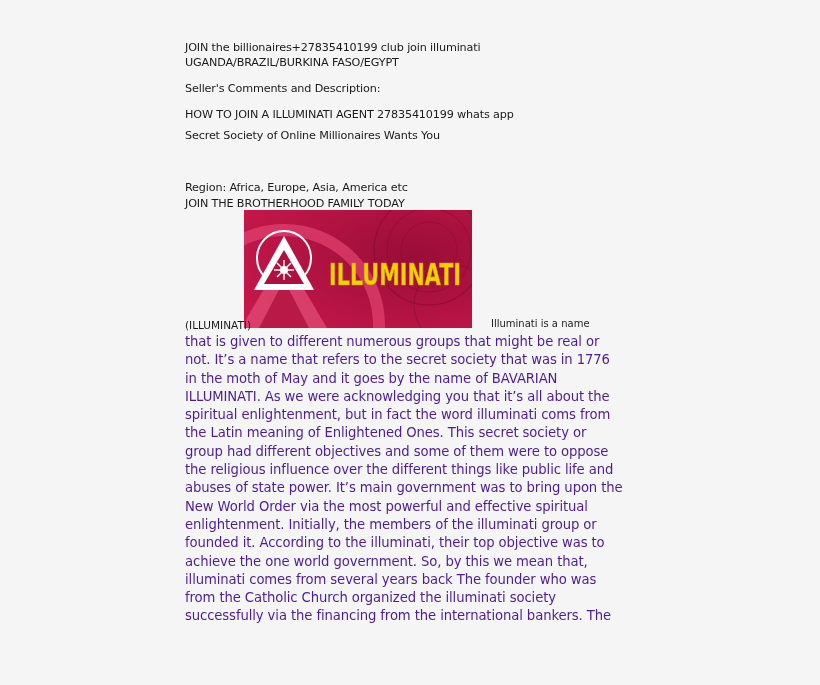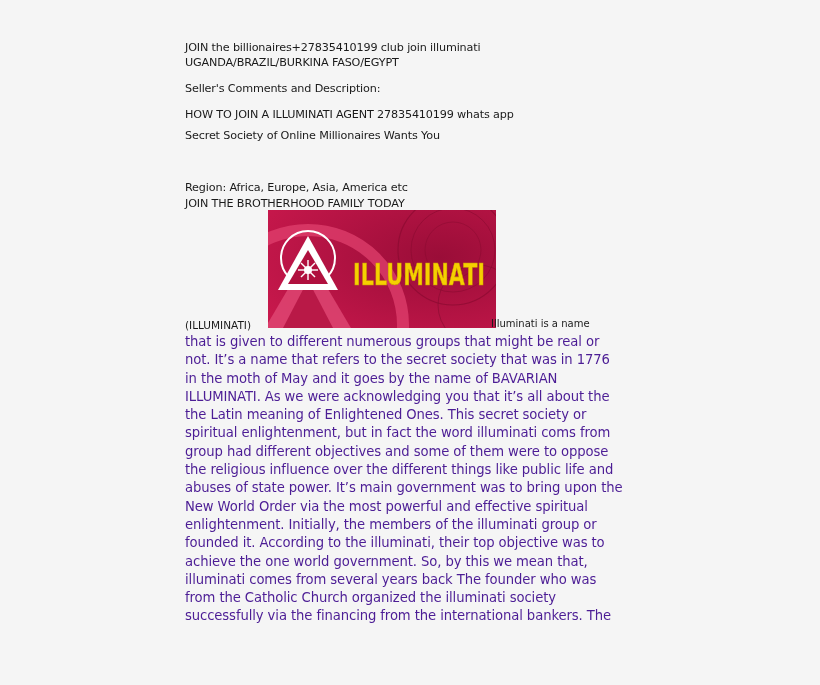--- a/index.html
+++ b/index.html
@@ -22,21 +22,21 @@
       left: 185px;
       font-family: "DejaVu Sans", sans-serif;
       font-size: 11.2px;
       line-height: 15px;
       color: #1a1a1a;
       white-space: nowrap;
       letter-spacing: -0.15px;
     }
     .banner {
       position: absolute;
-      left: 268px;
+      left: 244px;
       top: 210px;
       width: 228px;
       height: 118px;
       overflow: hidden;
       background: #b0103e;
     }
     .banner svg { display: block; }
     .inline-label {
       position: absolute;
       left: 185px;
@@ -126,22 +126,22 @@
   </div>
 
   <div class="inline-label">(ILLUMINATI)</div>
   <div class="first-line-tail">Illuminati is a name</div>
 
   <div class="body-text">
     <span class="body-line">that is given to different numerous groups that might be real or</span>
     <span class="body-line">not. It’s a name that refers to the secret society that was in 1776</span>
     <span class="body-line">in the moth of May and it goes by the name of BAVARIAN</span>
     <span class="body-line">ILLUMINATI. As we were acknowledging you that it’s all about the</span>
+    <span class="body-line">spiritual enlightenment, but in fact the word illuminati coms from</span>
     <span class="body-line">the Latin meaning of Enlightened Ones. This secret society or</span>
-    <span class="body-line">spiritual enlightenment, but in fact the word illuminati coms from</span>
     <span class="body-line">group had different objectives and some of them were to oppose</span>
     <span class="body-line">the religious influence over the different things like public life and</span>
     <span class="body-line">abuses of state power. It’s main government was to bring upon the</span>
     <span class="body-line">New World Order via the most powerful and effective spiritual</span>
     <span class="body-line">enlightenment. Initially, the members of the illuminati group or</span>
     <span class="body-line">founded it. According to the illuminati, their top objective was to</span>
     <span class="body-line">achieve the one world government. So, by this we mean that,</span>
     <span class="body-line">illuminati comes from several years back The founder who was</span>
     <span class="body-line">from the Catholic Church organized the illuminati society</span>
     <span class="body-line">successfully via the financing from the international bankers. The</span>

